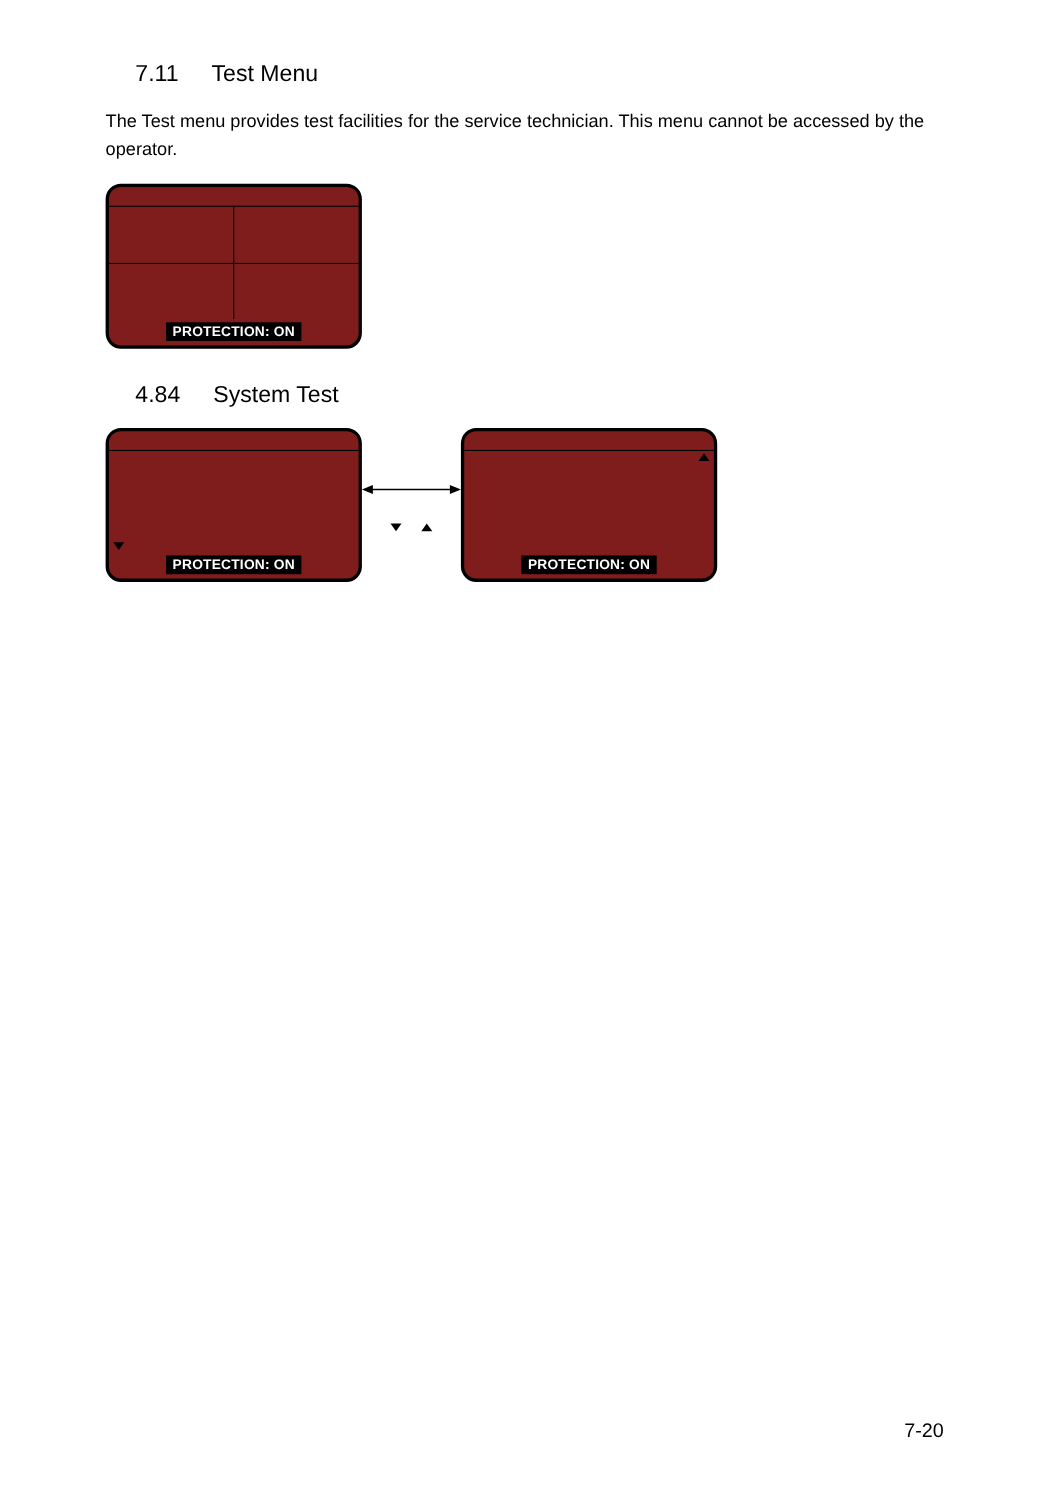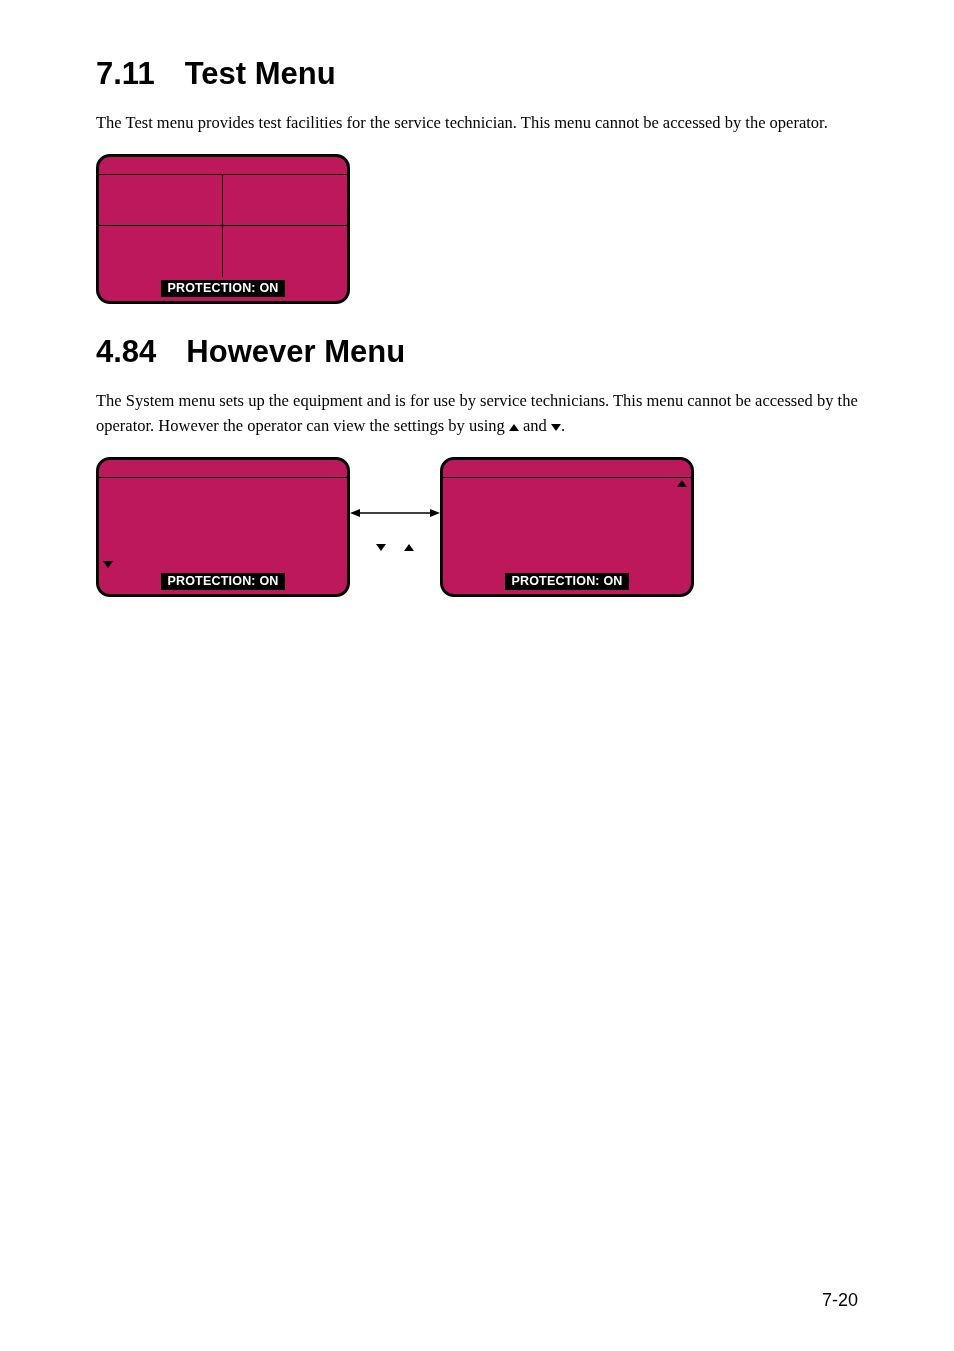--- a/index.html
+++ b/index.html
@@ -10,58 +10,58 @@
     body {
       width: 954px;
       height: 1351px;
       background: white;
       font-family: Arial, Helvetica, sans-serif;
       padding: 48px 96px 40px 96px;
       position: relative;
       color: #000;
     }
     .section-heading {
-      font-size: 31px;
-      font-weight: bold;
+      font-size: 21px;
+      font-weight: normal;
       margin-bottom: 18px;
       margin-top: 8px;
+      margin-left: 27px;
     }
     .section-heading .num {
       display: inline-block;
       margin-right: 30px;
     }
     .body-text {
       font-size: 16.5px;
       line-height: 1.55;
       margin-bottom: 18px;
-      font-family: Liberation Serif, serif;
     }
     .tri-up {
       display: inline-block;
       width: 0;
       height: 0;
       border-left: 5px solid transparent;
       border-right: 5px solid transparent;
       border-bottom: 7px solid #000;
       vertical-align: middle;
     }
     .tri-down {
       display: inline-block;
       width: 0;
       height: 0;
       border-left: 5px solid transparent;
       border-right: 5px solid transparent;
       border-top: 7px solid #000;
       vertical-align: middle;
     }
     .screen {
-      width: 254px;
+      width: 233px;
       border: 3px solid #000;
       border-radius: 14px;
-      background: #be185d;
+      background: #7f1d1d;
       display: flex;
       flex-direction: column;
       overflow: hidden;
     }
     .screen-header {
       height: 18px;
       border-bottom: 1px solid #000;
     }
     .screen-body {
       flex: 1;
@@ -168,26 +168,23 @@
       <div class="grid-cell"></div>
     </div>
   </div>
   <div class="screen-footer">
     <span class="protection-label">PROTECTION: ON</span>
   </div>
 </div>
 
 <div class="sec-712">
 <h2 class="section-heading">
-  <span class="num">4.84</span><span>However Menu</span>
+  <span class="num">4.84</span><span>System Test</span>
 </h2>
 
-<p class="body-text">
-  <span>The System menu sets up the equipment and is for use by service technicians. This menu cannot be accessed by the operator. However the operator can view the settings by using </span><span class="tri-up"></span><span> and </span><span class="tri-down"></span><span>.</span>
-</p>
 
 <div class="dual-screen-row">
 
   <div class="screen" style="height:140px;">
     <div class="screen-header"></div>
     <div class="screen-body">
       <span class="tri-down corner-tri-down"></span>
     </div>
     <div class="screen-footer">
       <span class="protection-label">PROTECTION: ON</span>

